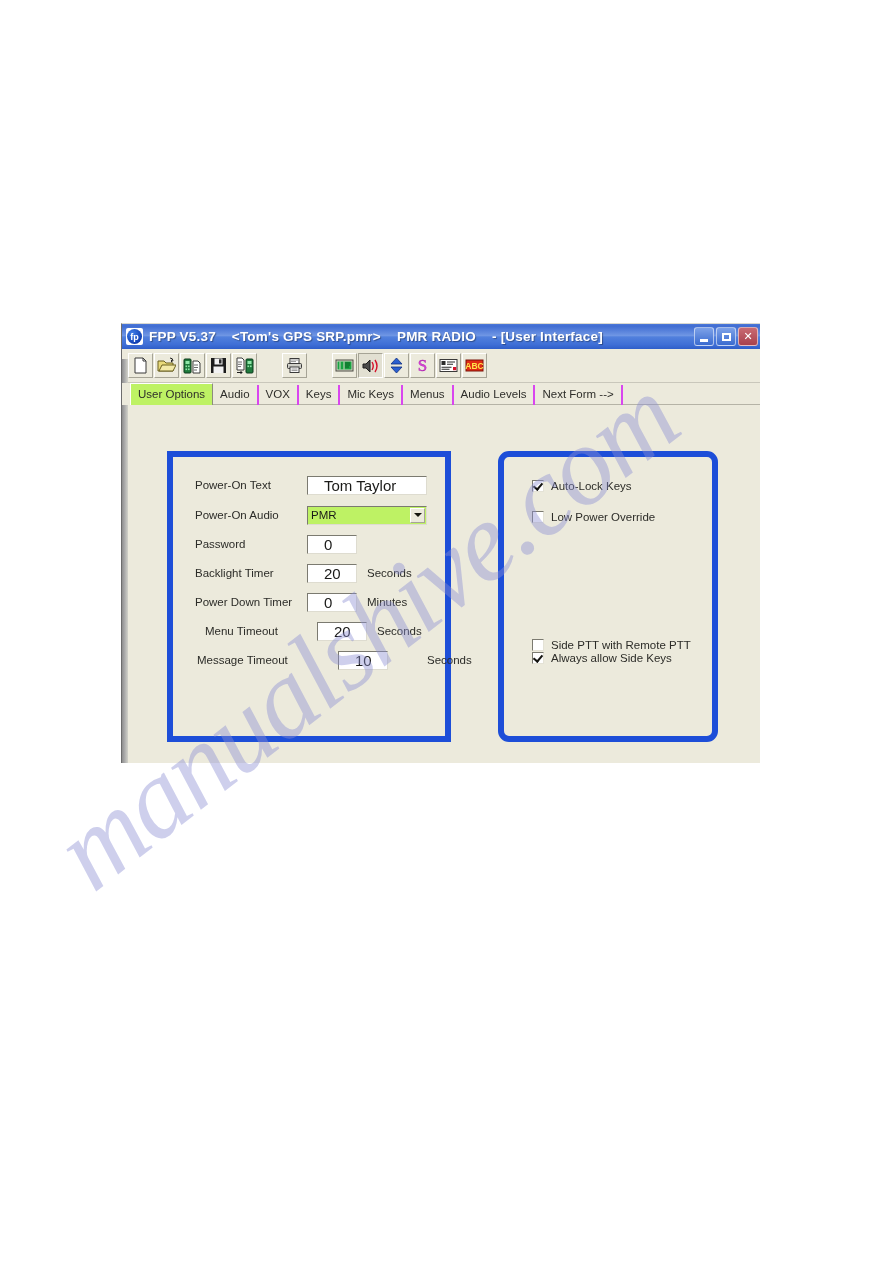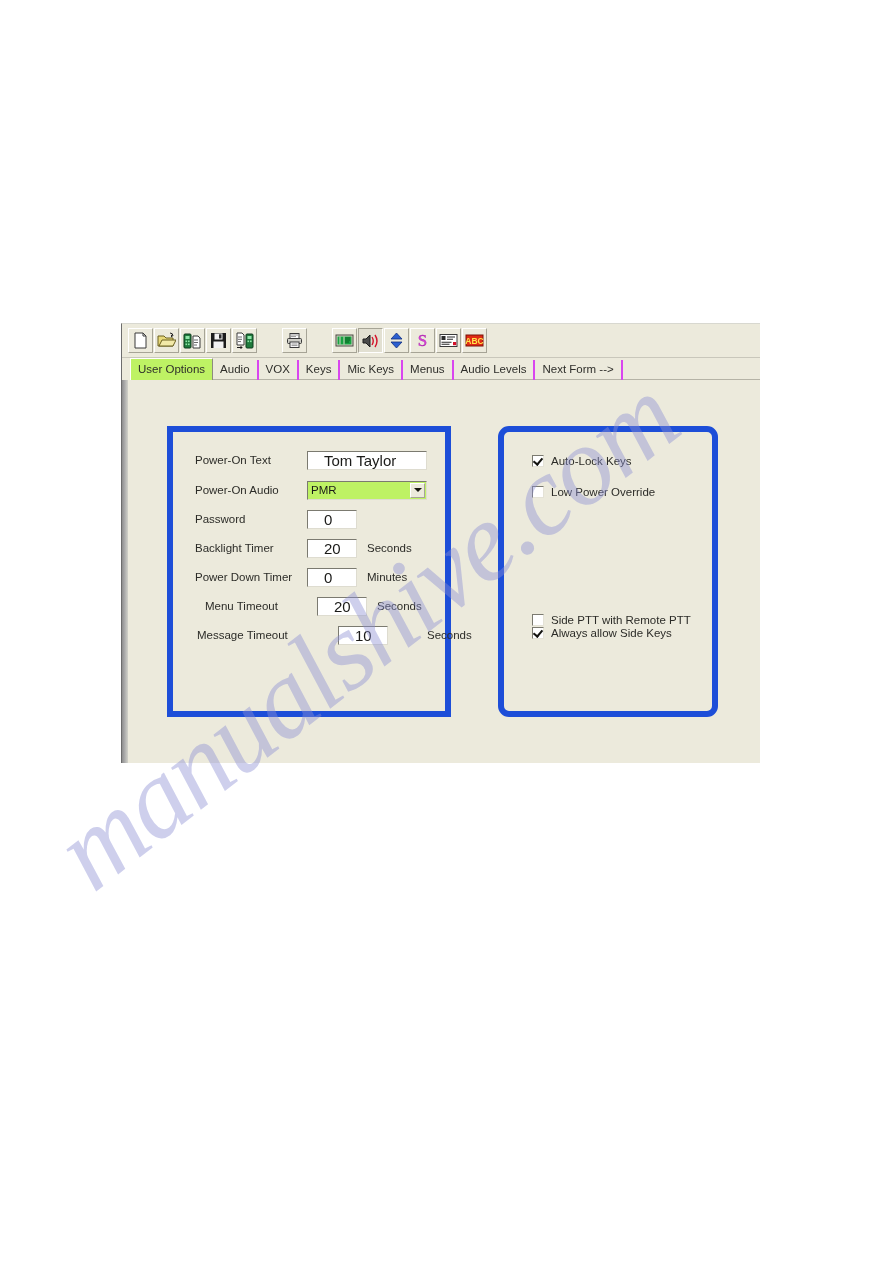--- a/index.html
+++ b/index.html
@@ -386,20 +386,39 @@
     white-space: nowrap;
   }
 </style>
 </head>
 <body>
 
 <div id="page">
 
   <div id="app-window">
 
+    <div class="titlebar">
+      <div class="tb-icon">
+        <div class="dot">fp</div>
+      </div>
+      <div class="tb-title">
+        <span class="seg">FPP V5.37</span><span class="seg doc">&lt;Tom's GPS SRP.pmr&gt;</span><span class="seg">PMR RADIO</span><span class="seg">- [User Interface]</span>
+      </div>
+      <div class="win-buttons">
+        <div class="win-btn min">
+          <div class="bar"></div>
+        </div>
+        <div class="win-btn max">
+          <div class="sq"></div>
+        </div>
+        <div class="win-btn close">
+          <span class="gl">✕</span>
+        </div>
+      </div>
+    </div>
 
 
     <div class="toolbar">
 
       <div class="tgroup">
 
         <div class="tbtn raised">
           <svg width="17" height="17" viewBox="0 0 17 17">
             <path d="M3 1 h8 l3 3 v12 h-11 z" fill="#ffffff" stroke="#3a3a3a" stroke-width="1"></path>
             <path d="M11 1 v3 h3" fill="none" stroke="#3a3a3a" stroke-width="1"></path>

